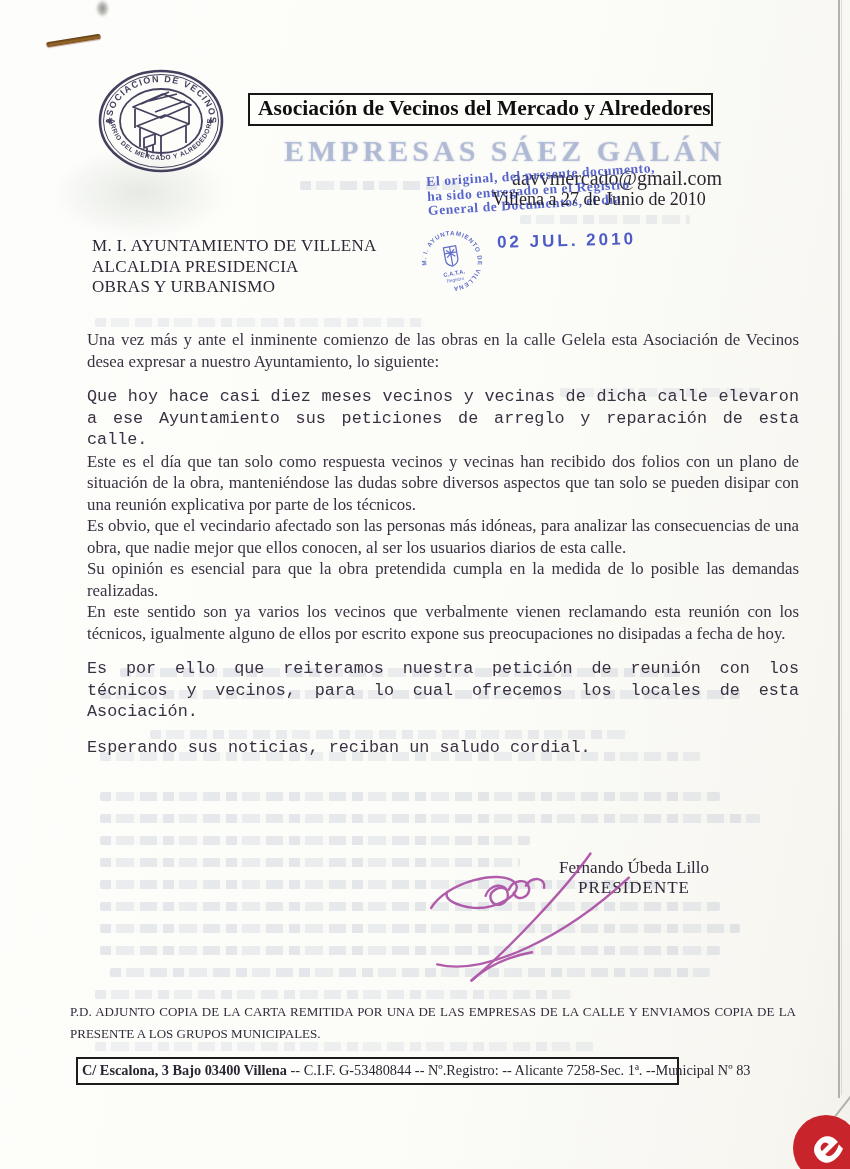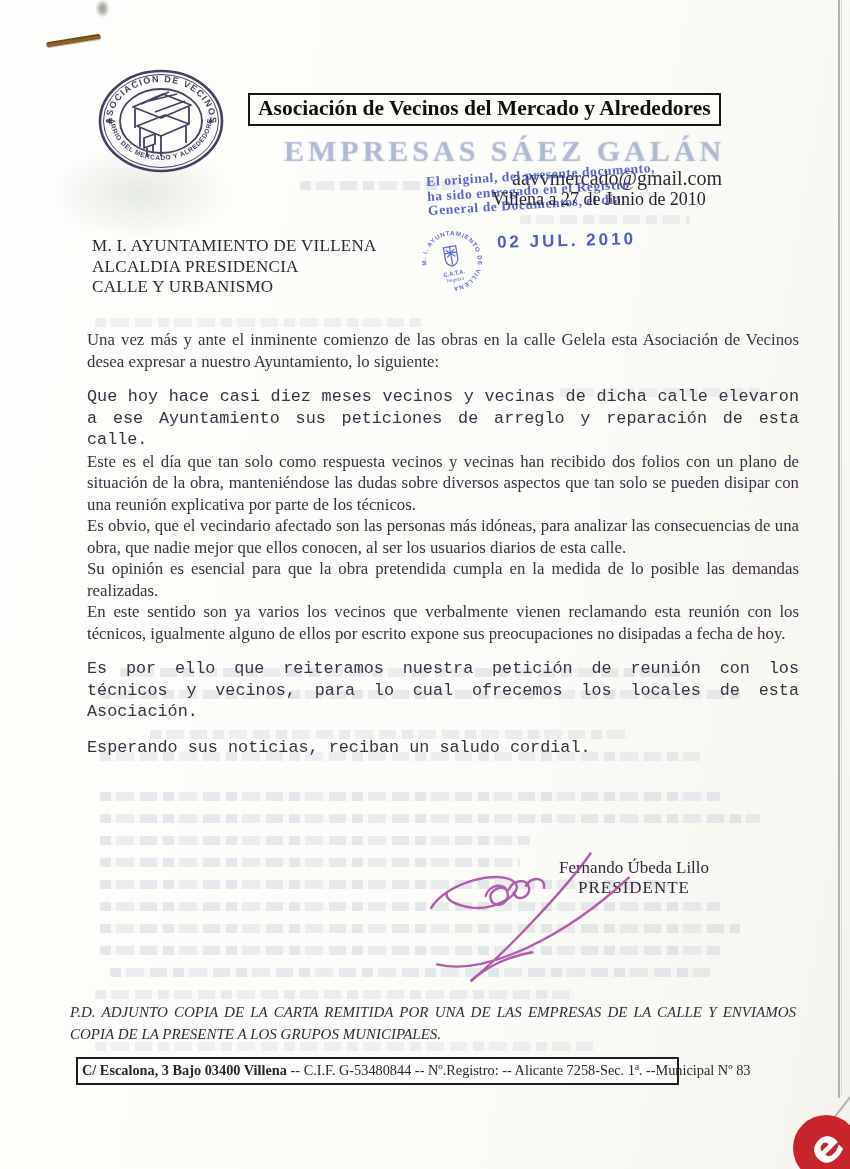--- a/index.html
+++ b/index.html
@@ -24,21 +24,21 @@
       rgba(128,142,174,.30) 16px 34px, rgba(128,142,174,.04) 34px 40px,
       rgba(128,142,174,.34) 40px 57px, rgba(128,142,174,.04) 57px 63px);}
   .ghost-name{
     position:absolute;left:284px;top:134px;width:460px;z-index:1;
     font-weight:bold;font-size:30px;letter-spacing:4px;white-space:nowrap;
     color:rgba(150,163,200,.58);text-shadow:0 0 2px rgba(150,163,200,.45);filter:blur(.5px);}
   
   .assoc-seal{position:absolute;left:97px;top:68px;width:128px;height:106px;z-index:2;}
   .title-box{
     position:absolute;left:248px;top:93px;z-index:3;
-    border:2px solid #161616;background:#fefefb;padding:1px 8px 3px 8px;
+    border:2px solid #161616;background:#fefefb;padding:1px 0 3px 8px;
     font-weight:bold;font-size:21.5px;color:#101010;white-space:nowrap;}
   .email-line{position:absolute;left:450px;top:127px;width:272px;text-align:right;font-size:20px;color:#2e2a33;z-index:3;margin-top:40px;}
   
   .stamp-text{
     position:absolute;left:427px;top:168px;z-index:4;transform:rotate(-3.5deg);
     color:#4150c5;font-weight:bold;font-size:13.5px;line-height:14.5px;letter-spacing:.6px;opacity:.88;white-space:nowrap;}
   .dateline{position:absolute;left:492px;top:189px;z-index:5;font-size:18px;color:#241f2a;white-space:nowrap;}
   .muni-seal{position:absolute;left:419px;top:227px;width:66px;height:68px;z-index:4;transform:rotate(-10deg);opacity:.85;}
   .date-stamp{
     position:absolute;left:497px;top:231px;z-index:4;transform:rotate(-1.5deg);
@@ -47,21 +47,21 @@
   
   .recipient{position:absolute;left:92px;top:236px;z-index:6;font-size:17px;line-height:20.5px;letter-spacing:.3px;color:#2f2838;}
   .body-block{position:absolute;left:87px;top:329px;width:712px;z-index:6;
     font-size:16.8px;line-height:21.5px;text-align:justify;color:#3a3142;}
   .body-block p{margin:0;}
   .body-block p.gap{margin-top:14px;font-family:Liberation Mono, monospace;}
   .sig-block{position:absolute;left:540px;top:830px;width:188px;z-index:6;text-align:center;font-size:17px;line-height:20px;color:#2f2838;margin-top:28px;}
   .sig-role{letter-spacing:1px;}
   .sig-scrawl{position:absolute;left:413px;top:843px;width:242px;height:152px;z-index:7;}
   .postscript{position:absolute;left:70px;top:1001px;width:726px;z-index:6;
-    font-size:15px;line-height:22px;text-align:justify;color:#322b3b;font-style:italic;}
+    font-size:13px;line-height:22px;text-align:justify;color:#322b3b;}
   .footer-box{
     position:absolute;left:76px;top:1057px;width:603px;z-index:6;box-sizing:border-box;
     border:2px solid #1c1c1c;background:#fefefc;padding:3px 4px 4px 4px;
     text-align:center;font-size:14.3px;white-space:nowrap;color:#2a2531;}
   .corner-logo{position:absolute;left:793px;top:1115px;width:66px;height:66px;z-index:8;}
 </style>
 </head>
 <body>
 
 <div class="page">
@@ -144,21 +144,21 @@
       <path d="M26,24 h12 M32,18 v18 M28,21 l8,7 M36,21 l-8,7"></path>
     </g>
     <text x="32" y="46" font-family="Liberation Sans, sans-serif" font-size="5.6" font-weight="bold" fill="#4553c4" text-anchor="middle">C.A.T.A.</text>
     <text x="32" y="52" font-family="Liberation Sans, sans-serif" font-size="4.6" fill="#4553c4" text-anchor="middle">Registro</text>
   </svg>
   <div class="date-stamp">02 JUL. 2010</div>
 
   <div class="recipient">
     <div>M. I. AYUNTAMIENTO DE VILLENA</div>
     <div>ALCALDIA PRESIDENCIA</div>
-    <div>CALLE Y URBANISMO</div>
+    <div>OBRAS Y URBANISMO</div>
   </div>
 
   <div class="body-block">
     <p>Una vez más y ante el inminente comienzo de las obras en la calle Gelela esta Asociación de Vecinos desea expresar a nuestro Ayuntamiento, lo siguiente:</p>
     <p class="gap">Que hoy hace casi diez meses vecinos y vecinas de dicha calle elevaron a ese Ayuntamiento sus peticiones de arreglo y reparación de esta calle.</p>
     <p>Este es el día que tan solo como respuesta vecinos y vecinas han recibido dos folios con un plano de situación de la obra, manteniéndose las dudas sobre diversos aspectos que tan solo se pueden disipar con una reunión explicativa por parte de los técnicos.</p>
     <p>Es obvio, que el vecindario afectado son las personas más idóneas, para analizar las consecuencias de una obra, que nadie mejor que ellos conocen, al ser los usuarios diarios de esta calle.</p>
     <p>Su opinión es esencial para que la obra pretendida cumpla en la medida de lo posible las demandas realizadas.</p>
     <p>En este sentido son ya varios los vecinos que verbalmente vienen reclamando esta reunión con los técnicos, igualmente alguno de ellos por escrito expone sus preocupaciones no disipadas a fecha de hoy.</p>
     <p class="gap">Es por ello que reiteramos nuestra petición de reunión con los técnicos y vecinos, para lo cual ofrecemos los locales de esta Asociación.</p>

